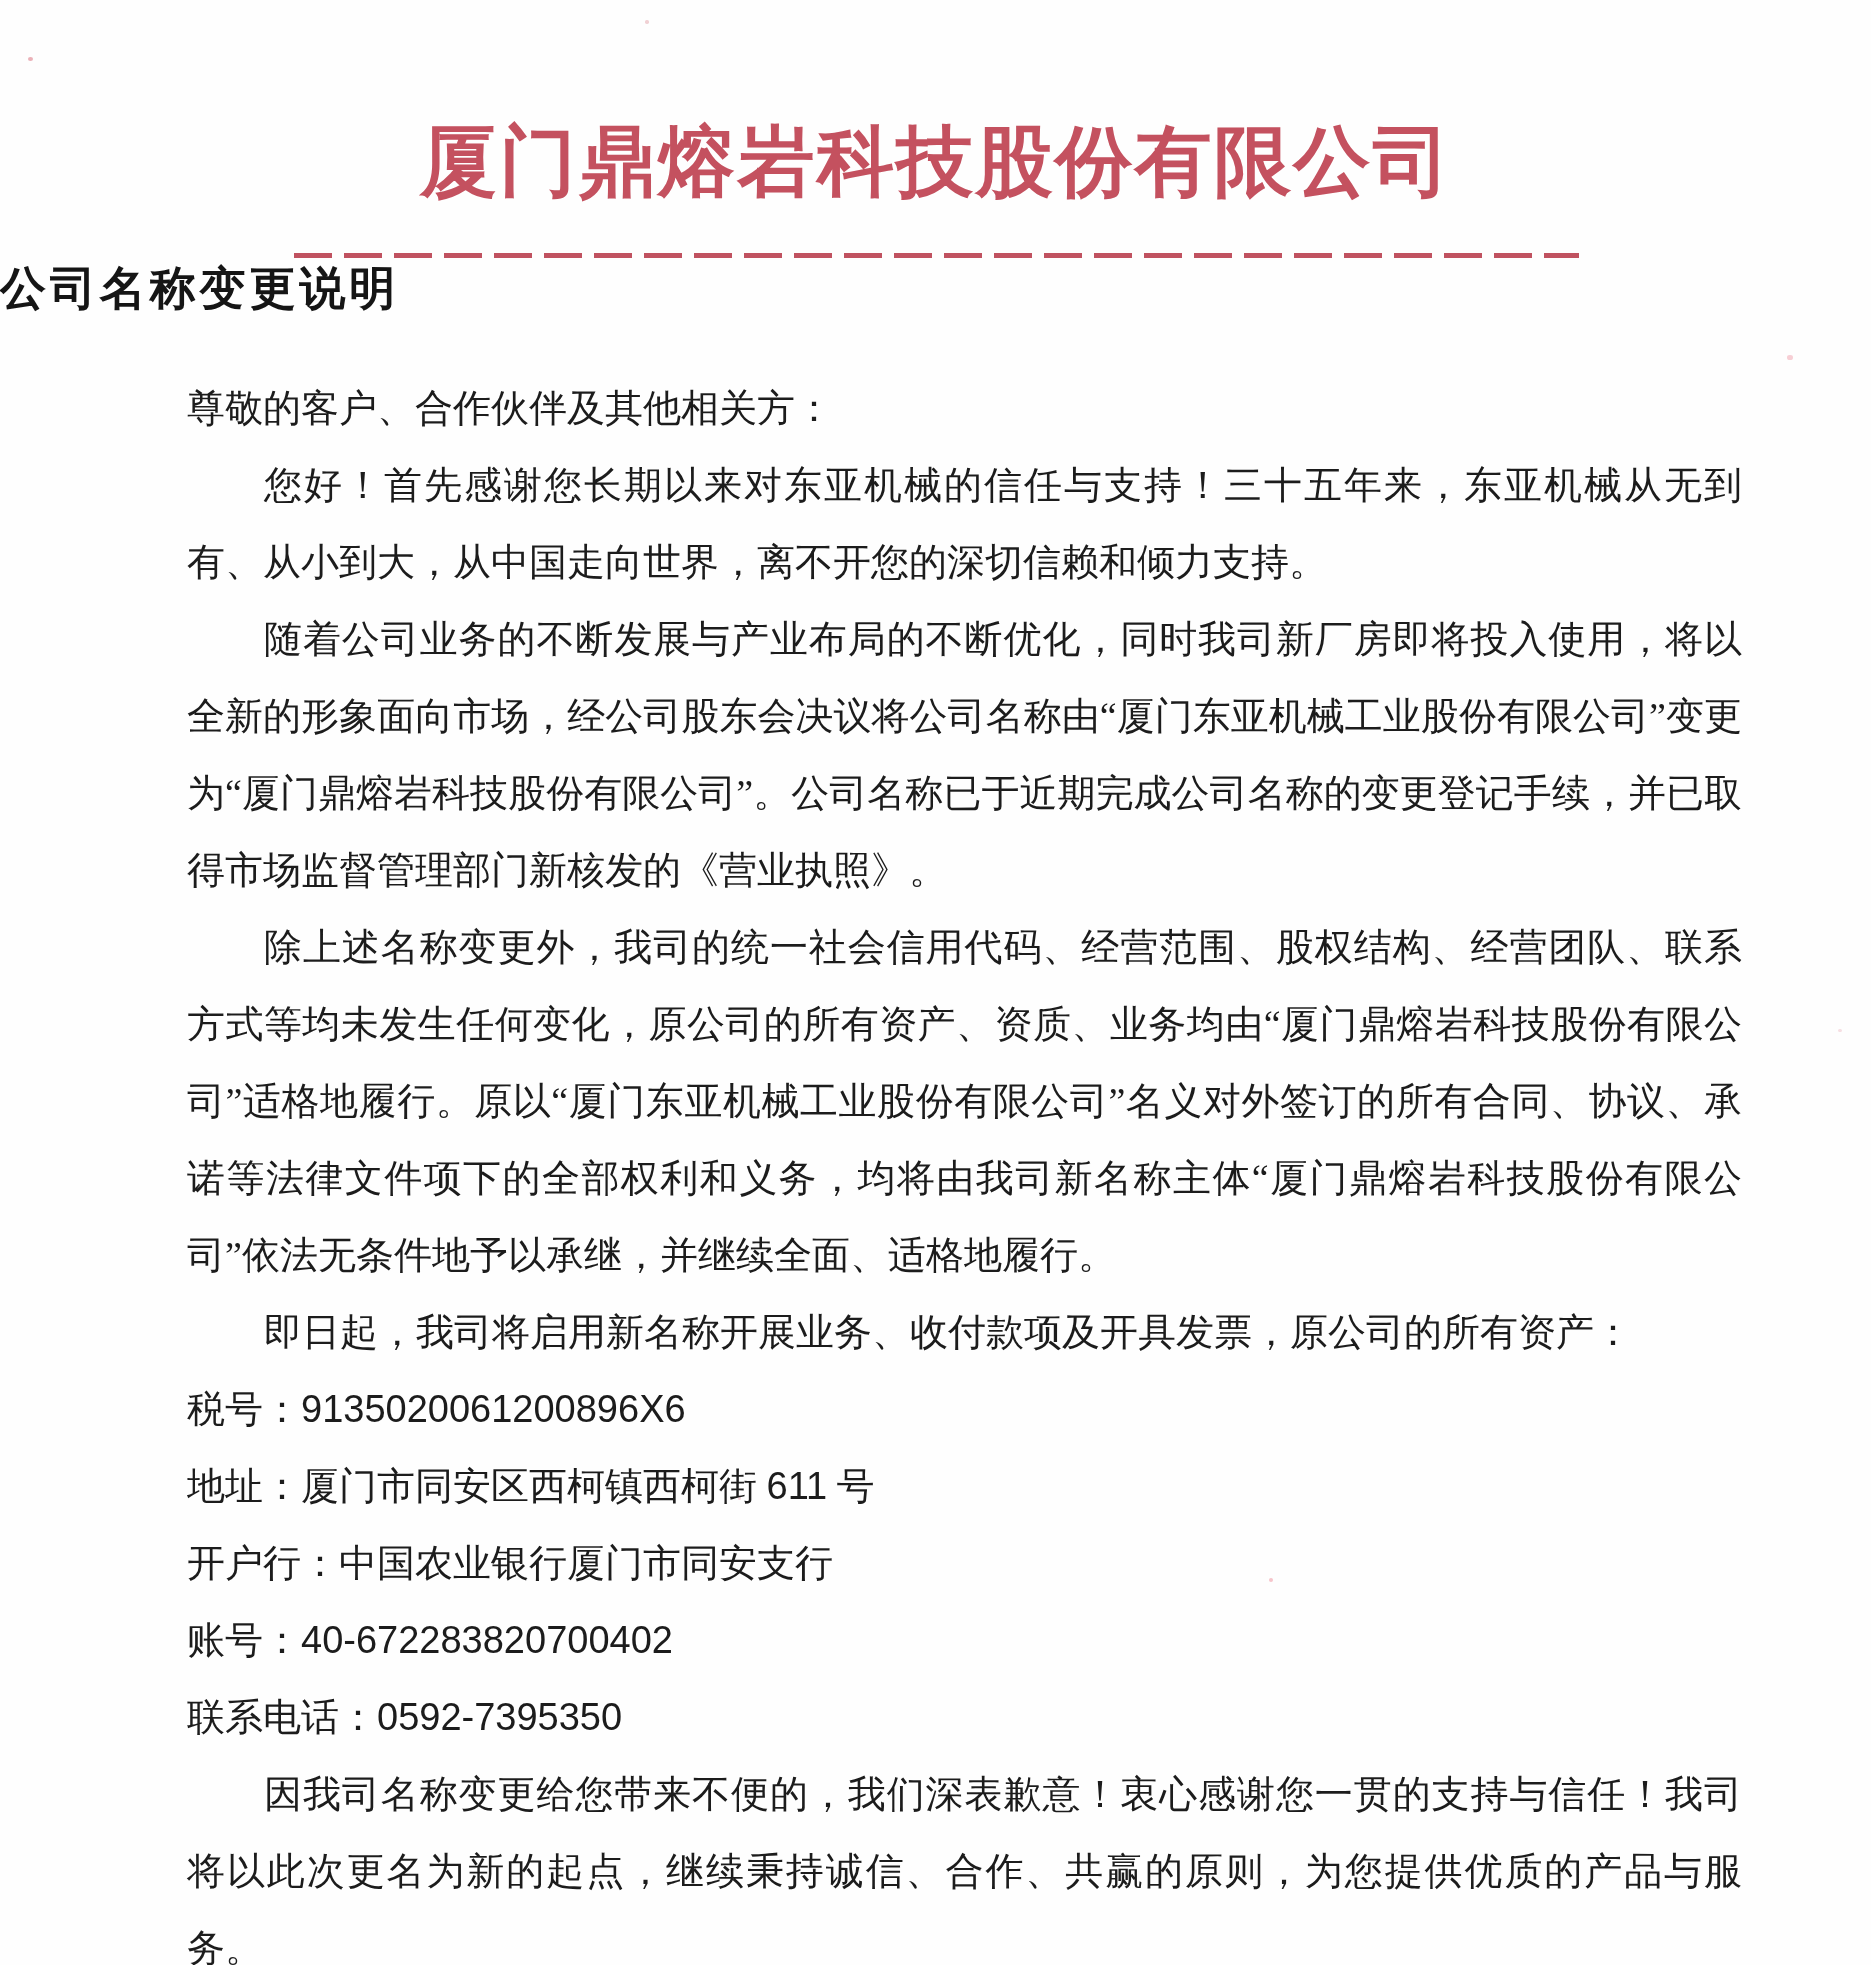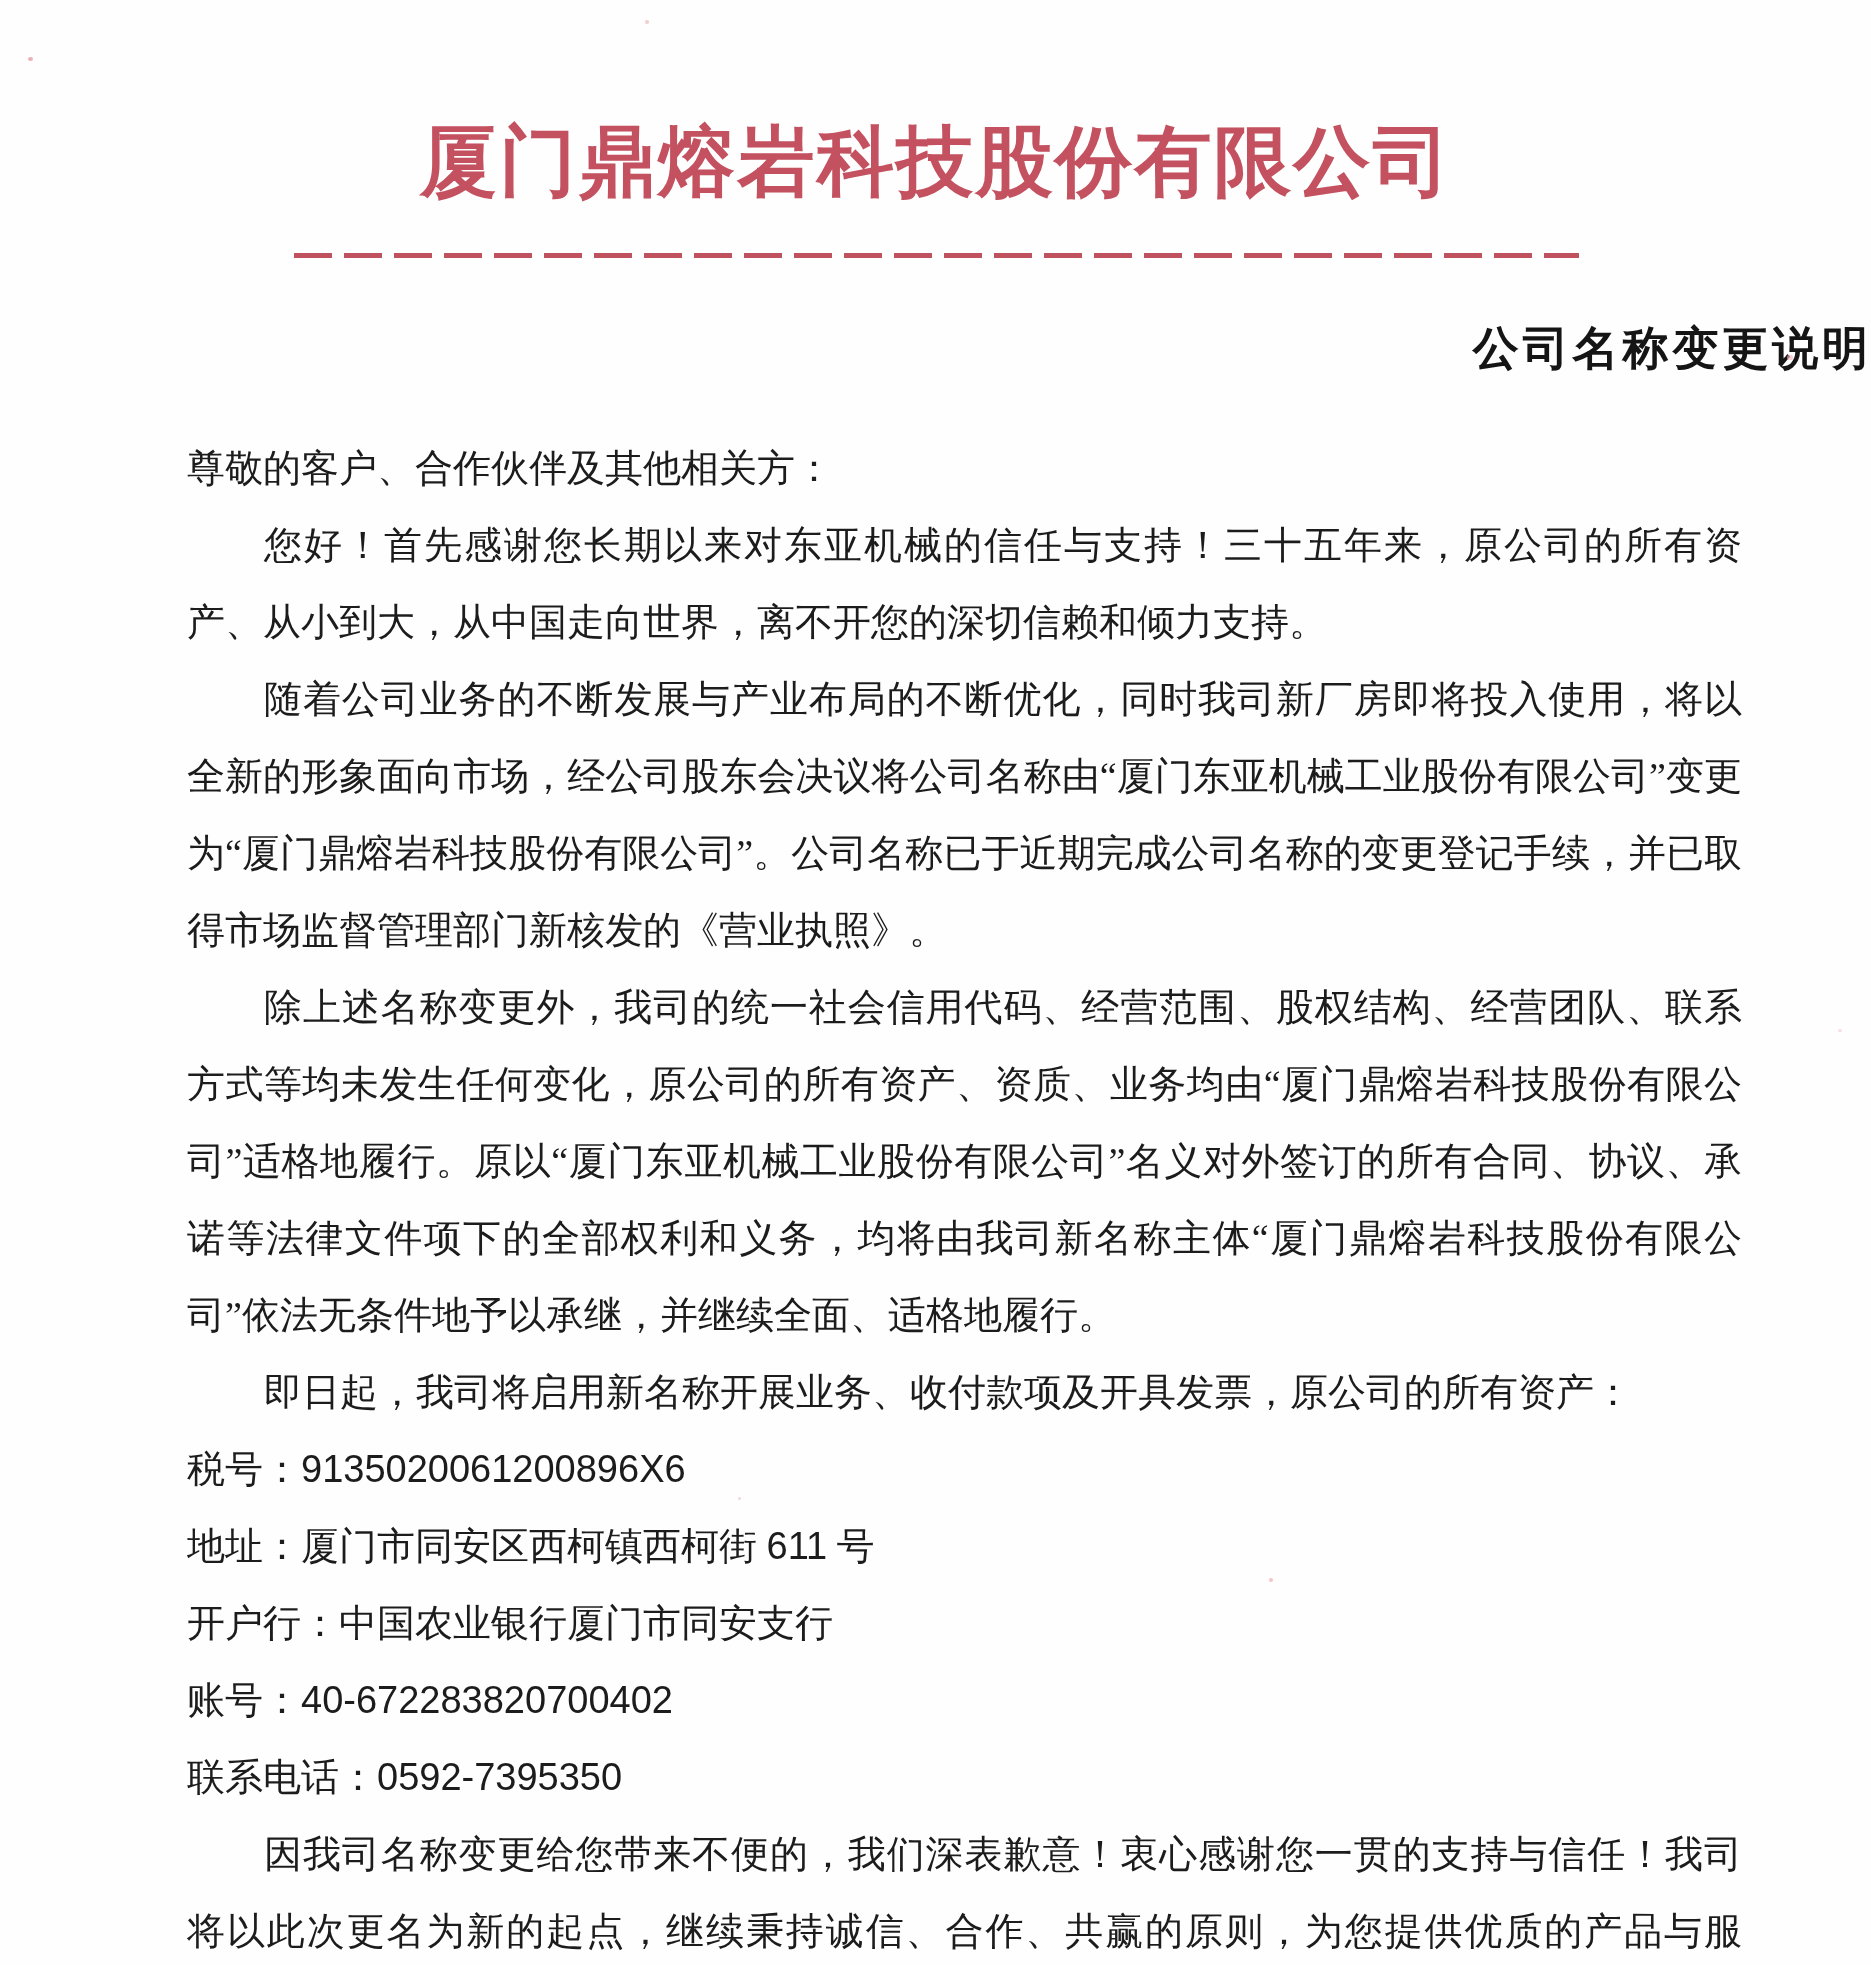--- a/index.html
+++ b/index.html
@@ -15,21 +15,21 @@
   .company-title{
     font-size:77px;font-weight:700;
     color:#c4515f;letter-spacing:2.4px;line-height:1.15;
   }
   .divider{
     width:1285px;height:5.9px;
     margin:46px auto 0;
     background:repeating-linear-gradient(90deg,#c05260 0 38px,rgba(192,82,96,0) 38px 50px);
   }
   .doc-title{
-    margin-top:60px;text-align:right;
+    text-align:left;
     font-size:46px;font-weight:700;color:#151515;letter-spacing:3.9px;
   }
   .body-text{
     margin:50px 130px 0 187px;
     font-size:38px;line-height:77px;
     text-align:justify;
   }
   .para{margin:0;}
   .para.indent{text-indent:77px;}
   .b{font-weight:400;}
@@ -49,21 +49,21 @@
 
   <div class="letterhead">
     <div class="company-title">厦门鼎熔岩科技股份有限公司</div>
     <div class="divider"></div>
   </div>
 
   <div class="doc-title">公司名称变更说明</div>
 
   <div class="body-text">
       <p class="para"><span>尊敬的客户、合作伙伴及其他相关方：</span></p>
-      <p class="para indent"><span>您好！首先感谢您长期以来对东亚机械的信任与支持！三十五年来，原公司的所有资产、从小到大，从中国走向世界，离不开您的深切信赖和倾力支持。</span></p>
+      <p class="para indent"><span>您好！首先感谢您长期以来对东亚机械的信任与支持！三十五年来，东亚机械从无到有、从小到大，从中国走向世界，离不开您的深切信赖和倾力支持。</span></p>
       <p class="para indent"><span>随着公司业务的不断发展与产业布局的不断优化，同时我司新厂房即将投入使用，将以全新的形象面向市场，经公司股东会决议将公司名称由</span><span class="b">“厦门东亚机械工业股份有限公司”</span><span>变更为</span><span class="b">“厦门鼎熔岩科技股份有限公司”</span><span>。公司名称已于近期完成公司名称的变更登记手续，并已取得市场监督管理部门新核发的《营业执照》。</span></p>
       <p class="para indent"><span>除上述名称变更外，我司的统一社会信用代码、经营范围、股权结构、经营团队、联系方式等均未发生任何变化，原公司的所有资产、资质、业务均由</span><span class="b">“厦门鼎熔岩科技股份有限公司”</span><span>适格地履行。原以</span><span class="b">“厦门东亚机械工业股份有限公司”</span><span>名义对外签订的所有合同、协议、承诺等法律文件项下的全部权利和义务，均将由我司新名称主体</span><span class="b">“厦门鼎熔岩科技股份有限公司”</span><span>依法无条件地予以承继，并继续全面、适格地履行。</span></p>
       <p class="para indent"><span>即日起，我司将启用新名称开展业务、收付款项及开具发票，原公司的所有资产：</span></p>
       <p class="para"><span>税号：</span><span class="b sans">9135020061200896X6</span></p>
       <p class="para"><span>地址：厦门市同安区西柯镇西柯街 </span><span class="b sans">611</span><span> 号</span></p>
       <p class="para"><span>开户行：中国农业银行厦门市同安支行</span></p>
       <p class="para"><span>账号：</span><span class="b sans">40-672283820700402</span></p>
       <p class="para"><span>联系电话：</span><span class="b sans">0592-7395350</span></p>
       <p class="para indent"><span>因我司名称变更给您带来不便的，我们深表歉意！衷心感谢您一贯的支持与信任！我司将以此次更名为新的起点，继续秉持诚信、合作、共赢的原则，为您提供优质的产品与服务。</span></p>
     </div>

